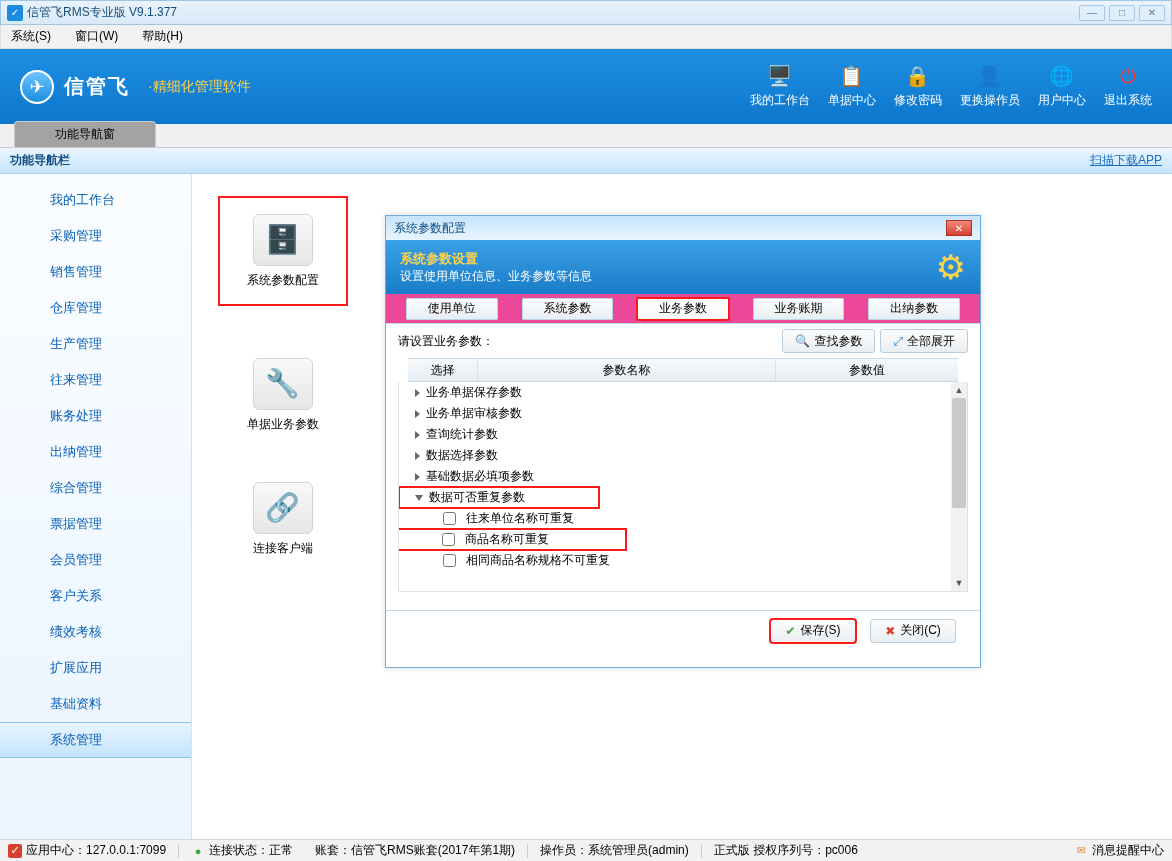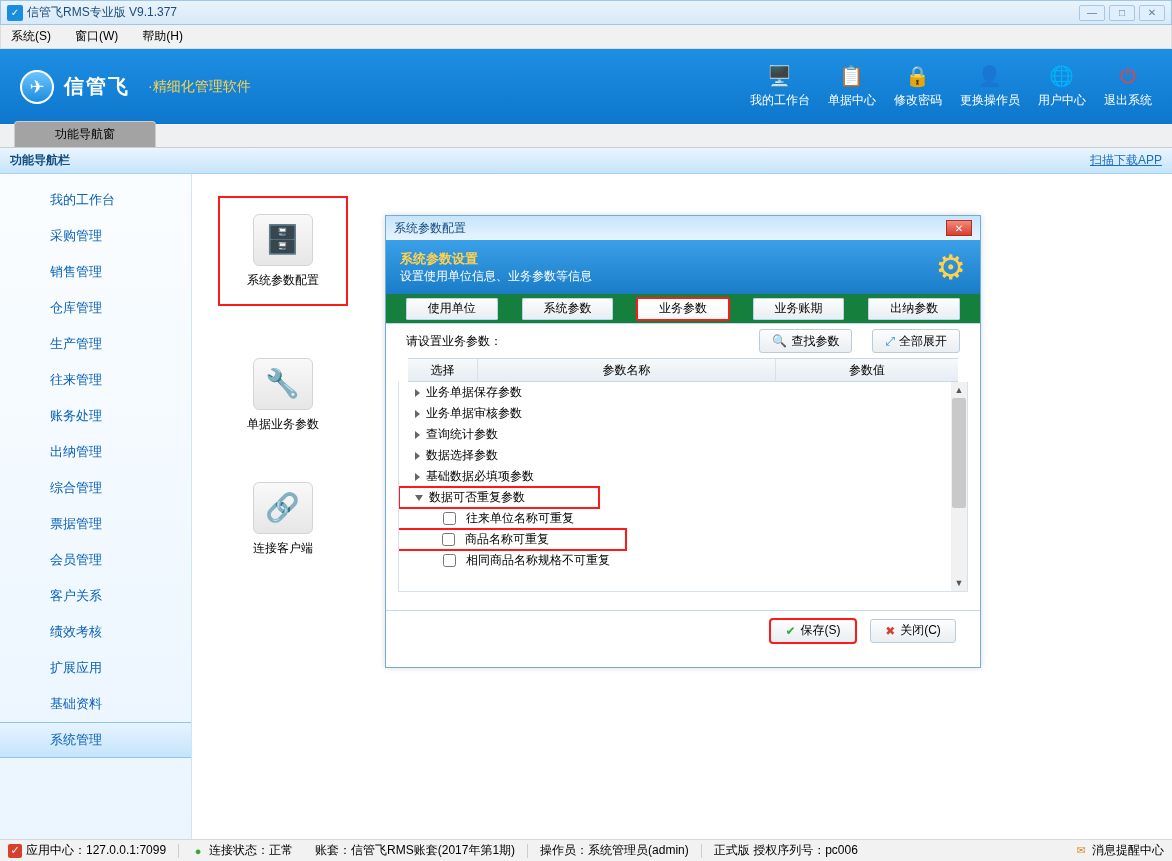--- a/index.html
+++ b/index.html
@@ -49,24 +49,24 @@
 
   
   .dialog { position: absolute; left: 385px; top: 215px; width: 596px; height: 453px; background: #fff; border: 1px solid #6faedc; box-shadow: 0 0 6px rgba(0,0,0,.15); }
   .dlg-title { height: 24px; background: linear-gradient(#c6e4fb,#e8f4ff); display: flex; align-items: center; padding: 0 8px; color: #134c80; }
   .dlg-title .spacer { flex: 1; }
   .dlg-close { width: 26px; height: 16px; background: linear-gradient(#f28a7d,#d6402f); color: #fff; display: flex; align-items: center; justify-content: center; font-size: 10px; border: 1px solid #b02e20; cursor: pointer; }
   .dlg-banner { height: 54px; background: linear-gradient(#3aa0e8,#1a7cc7); color: #fff; padding: 8px 14px; display: flex; align-items: center; gap: 22px; }
   .dlg-banner .hdr { font-weight: bold; color: #ffd24d; font-size: 13px; }
   .dlg-banner .sub { font-size: 12px; }
   .dlg-banner .gear { font-size: 34px; color: #ffd24d; }
-  .dlg-tabs { height: 30px; background: #15803d; display: flex; align-items: center; padding: 0 20px; gap: 24px; border-bottom: 1px solid #c2d9eb; }
+  .dlg-tabs { height: 30px; background: #ec4899; display: flex; align-items: center; padding: 0 20px; gap: 24px; border-bottom: 1px solid #c2d9eb; }
   .dlg-tab { width: 94px; height: 22px; background: linear-gradient(#fdfdfd,#e8eef3); border: 1px solid #bcd3e4; display: flex; align-items: center; justify-content: center; cursor: pointer; border-radius: 1px; }
   .dlg-tab.active { background: linear-gradient(#fff,#f7f9fb); }
-  .dlg-toolbar { height: 34px; display: flex; align-items: center; padding: 0 20px; gap: 20px; justify-content: flex-end; }
+  .dlg-toolbar { height: 34px; display: flex; align-items: center; padding: 0 12px; gap: 5px; justify-content: flex-end; }
   .dlg-toolbar .spacer { flex: 1; }
   .tbtn { height: 24px; padding: 0 12px; background: linear-gradient(#fdfdfd,#e9eef2); border: 1px solid #b9cddd; border-radius: 3px; display: flex; align-items: center; gap: 4px; cursor: pointer; }
 
   .grid-head { height: 24px; background: linear-gradient(#f6f9fb,#e6edf3); border-top: 1px solid #c9d8e4; border-bottom: 1px solid #c9d8e4; display: flex; align-items: center; margin: 0 22px; }
   .gh-col { border-right: 1px solid #d6e1ea; height: 100%; display: flex; align-items: center; justify-content: center; }
   .grid-body { margin: 0 12px; border: 1px solid #d6e1ea; border-top: none; height: 210px; overflow: hidden; position: relative; }
   .tree-row { height: 21px; display: flex; align-items: center; padding-left: 16px; font-size: 12px; }
   .tree-row .tri { display: inline-block; width: 0; height: 0; border-left: 5px solid #666; border-top: 4px solid transparent; border-bottom: 4px solid transparent; margin-right: 6px; }
   .tree-row.expanded .tri { border-left: 4px solid transparent; border-right: 4px solid transparent; border-top: 6px solid #666; border-bottom: none; }
   .child-row { height: 21px; display: flex; align-items: center; padding-left: 44px; font-size: 12px; }

